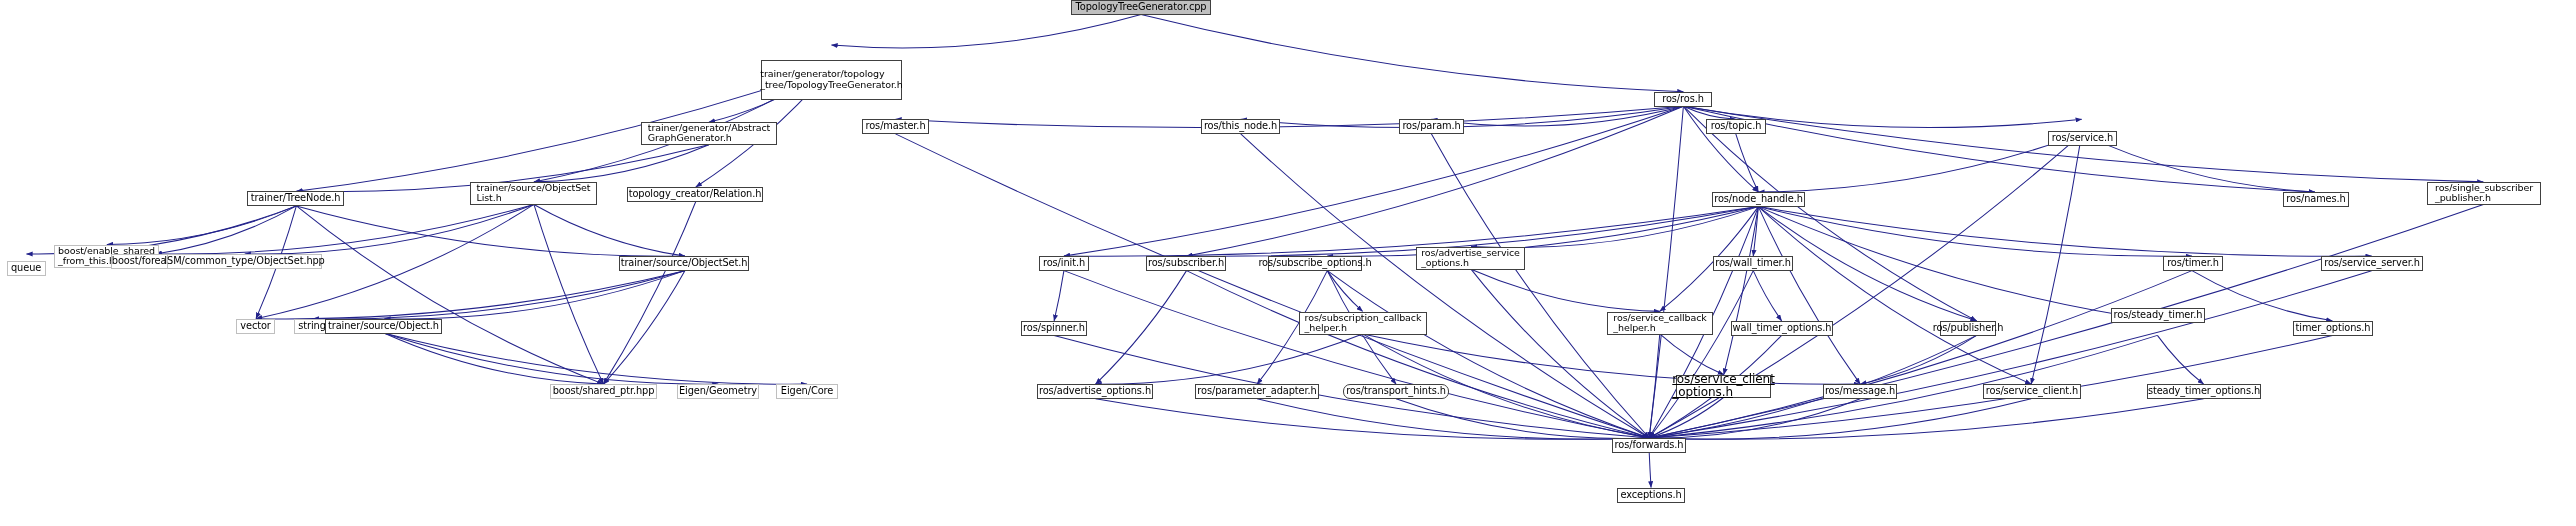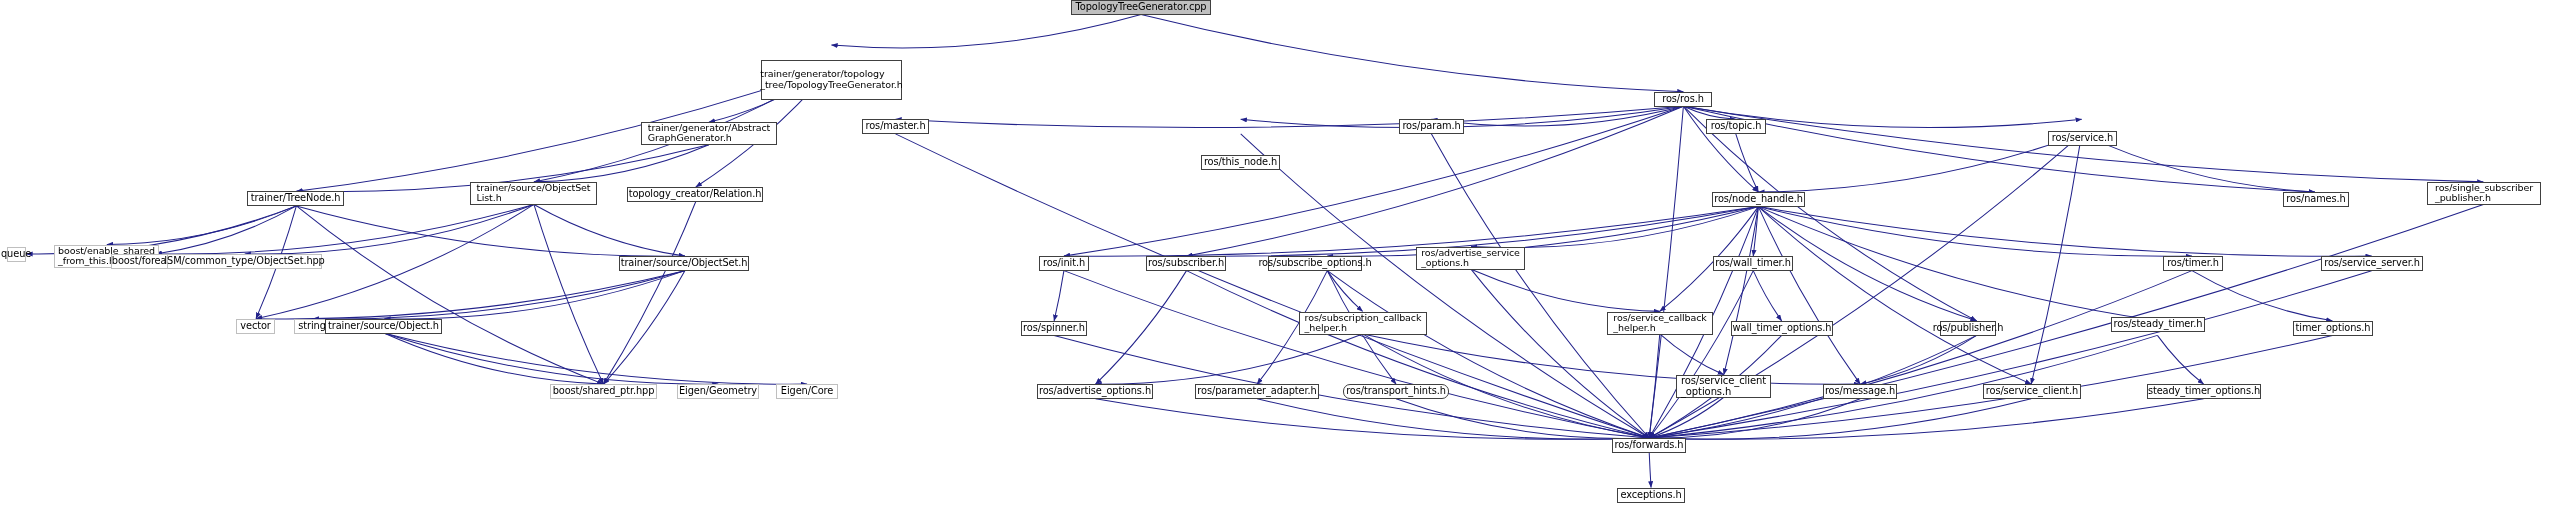--- a/index.html
+++ b/index.html
@@ -125,33 +125,33 @@
       </g>
   </svg>
   <div id="node-layer">
       <div class="node root" style="left: 1071px; top: 0px; width: 140px; height: 14.6px;"><span>TopologyTreeGenerator.cpp</span></div>
       <div class="node hdr" style="left: 761px; top: 45px; width: 141px; height: 40px; font-size: 9.5px; margin-top: 15px;"><span>trainer/generator/topology
 _tree/TopologyTreeGenerator.h</span></div>
       <div class="node hdr" style="left: 1654px; top: 92px; width: 58px; height: 14.6px;"><span>ros/ros.h</span></div>
       <div class="node hdr" style="left: 641px; top: 122px; width: 136px; height: 22.6px; font-size: 9.5px;"><span>trainer/generator/Abstract
 GraphGenerator.h</span></div>
       <div class="node hdr" style="left: 862px; top: 119px; width: 67px; height: 14.6px;"><span>ros/master.h</span></div>
-      <div class="node hdr" style="left: 1201px; top: 119px; width: 79px; height: 14.6px; margin-top: 36px;"><span>ros/this_node.h</span></div>
+      <div class="node hdr" style="left: 1201px; top: 119px; width: 79px; height: 14.6px;"><span>ros/this_node.h</span></div>
       <div class="node hdr" style="left: 1399px; top: 119px; width: 65px; height: 14.6px;"><span>ros/param.h</span></div>
       <div class="node hdr" style="left: 1706px; top: 119px; width: 60px; height: 14.6px;"><span>ros/topic.h</span></div>
       <div class="node hdr" style="left: 2048px; top: 119px; width: 69px; height: 14.6px; margin-top: 12px;"><span>ros/service.h</span></div>
       <div class="node hdr" style="left: 247px; top: 191px; width: 97px; height: 14.6px;"><span>trainer/TreeNode.h</span></div>
       <div class="node hdr" style="left: 470px; top: 182px; width: 127px; height: 22.6px; font-size: 9.5px;"><span>trainer/source/ObjectSet
 List.h</span></div>
       <div class="node hdr" style="left: 627px; top: 187px; width: 136px; height: 14.6px;"><span>topology_creator/Relation.h</span></div>
       <div class="node hdr" style="left: 1712px; top: 192px; width: 93px; height: 14.6px;"><span>ros/node_handle.h</span></div>
       <div class="node hdr" style="left: 2283px; top: 192px; width: 66px; height: 14.6px;"><span>ros/names.h</span></div>
       <div class="node hdr" style="left: 2427px; top: 182px; width: 114px; height: 22.6px; font-size: 9.5px;"><span>ros/single_subscriber
 _publisher.h</span></div>
-      <div class="node sys" style="left: 6.6px; top: 247px; width: 19px; height: 14.6px;"><span>queue</span></div>
+      <div class="node sys" style="left: 6.6px; top: 261px; width: 39px; height: 14.6px;"><span>queue</span></div>
       <div class="node sys" style="left: 54px; top: 245px; width: 105px; height: 22.6px; font-size: 9.5px;"><span>boost/enable_shared
 _from_this.hpp</span></div>
       <div class="node sys" style="left: 111px; top: 254px; width: 89px; height: 14.6px;"><span>boost/foreach.hpp</span></div>
       <div class="node sys" style="left: 167px; top: 254px; width: 155px; height: 14.6px;"><span>ISM/common_type/ObjectSet.hpp</span></div>
       <div class="node hdr" style="left: 1039px; top: 256px; width: 50px; height: 14.6px;"><span>ros/init.h</span></div>
       <div class="node hdr" style="left: 1146px; top: 256px; width: 80px; height: 14.6px;"><span>ros/subscriber.h</span></div>
       <div class="node hdr" style="left: 1268px; top: 256px; width: 94px; height: 14.6px;"><span>ros/subscribe_options.h</span></div>
       <div class="node hdr" style="left: 1416px; top: 247px; width: 109px; height: 22.6px; font-size: 9.5px;"><span>ros/advertise_service
 _options.h</span></div>
       <div class="node hdr" style="left: 1713px; top: 256px; width: 80px; height: 14.6px;"><span>ros/wall_timer.h</span></div>
@@ -161,26 +161,26 @@
       <div class="node sys" style="left: 236px; top: 319px; width: 39px; height: 14.6px;"><span>vector</span></div>
       <div class="node sys" style="left: 294px; top: 319px; width: 36px; height: 14.6px;"><span>string</span></div>
       <div class="node hdr" style="left: 325px; top: 319px; width: 117px; height: 14.6px;"><span>trainer/source/Object.h</span></div>
       <div class="node hdr" style="left: 1021px; top: 321px; width: 66px; height: 14.6px;"><span>ros/spinner.h</span></div>
       <div class="node hdr" style="left: 1299px; top: 312px; width: 128px; height: 22.6px; font-size: 9.5px;"><span>ros/subscription_callback
 _helper.h</span></div>
       <div class="node hdr" style="left: 1607px; top: 312px; width: 106px; height: 22.6px; font-size: 9.5px;"><span>ros/service_callback
 _helper.h</span></div>
       <div class="node hdr" style="left: 1731px; top: 321px; width: 102px; height: 14.6px;"><span>wall_timer_options.h</span></div>
       <div class="node hdr" style="left: 1940px; top: 321px; width: 56px; height: 14.6px;"><span>ros/publisher.h</span></div>
-      <div class="node hdr" style="left: 2111px; top: 317px; width: 94px; height: 14.6px;"><span>ros/steady_timer.h</span></div>
+      <div class="node hdr" style="left: 2111px; top: 308px; width: 94px; height: 14.6px;"><span>ros/steady_timer.h</span></div>
       <div class="node hdr" style="left: 2293px; top: 321px; width: 80px; height: 14.6px;"><span>timer_options.h</span></div>
       <div class="node hdr" style="left: 1037px; top: 384px; width: 116px; height: 14.6px;"><span>ros/advertise_options.h</span></div>
       <div class="node hdr" style="left: 1195px; top: 384px; width: 124px; height: 14.6px;"><span>ros/parameter_adapter.h</span></div>
       <div class="node hdr" style="left: 1343px; top: 384px; width: 106px; height: 14.6px; border-radius: 7px;"><span>ros/transport_hints.h</span></div>
-      <div class="node hdr" style="left: 1676px; top: 375px; width: 95px; height: 22.6px; font-size: 10px;"><span>ros/service_client
+      <div class="node hdr" style="left: 1676px; top: 375px; width: 95px; height: 22.6px; font-size: 12px; text-decoration: underline;"><span>ros/service_client
 _options.h</span></div>
       <div class="node hdr" style="left: 1823px; top: 384px; width: 74px; height: 14.6px;"><span>ros/message.h</span></div>
       <div class="node hdr" style="left: 1983px; top: 384px; width: 98px; height: 14.6px;"><span>ros/service_client.h</span></div>
       <div class="node hdr" style="left: 2147px; top: 384px; width: 114px; height: 14.6px;"><span>steady_timer_options.h</span></div>
       <div class="node sys" style="left: 550px; top: 384px; width: 107px; height: 14.6px;"><span>boost/shared_ptr.hpp</span></div>
       <div class="node sys" style="left: 677px; top: 384px; width: 82px; height: 14.6px;"><span>Eigen/Geometry</span></div>
       <div class="node sys" style="left: 776px; top: 384px; width: 62px; height: 14.6px;"><span>Eigen/Core</span></div>
       <div class="node hdr" style="left: 1612px; top: 438px; width: 74px; height: 14.6px;"><span>ros/forwards.h</span></div>
       <div class="node hdr" style="left: 1617px; top: 488px; width: 68px; height: 14.6px;"><span>exceptions.h</span></div>
     </div>

